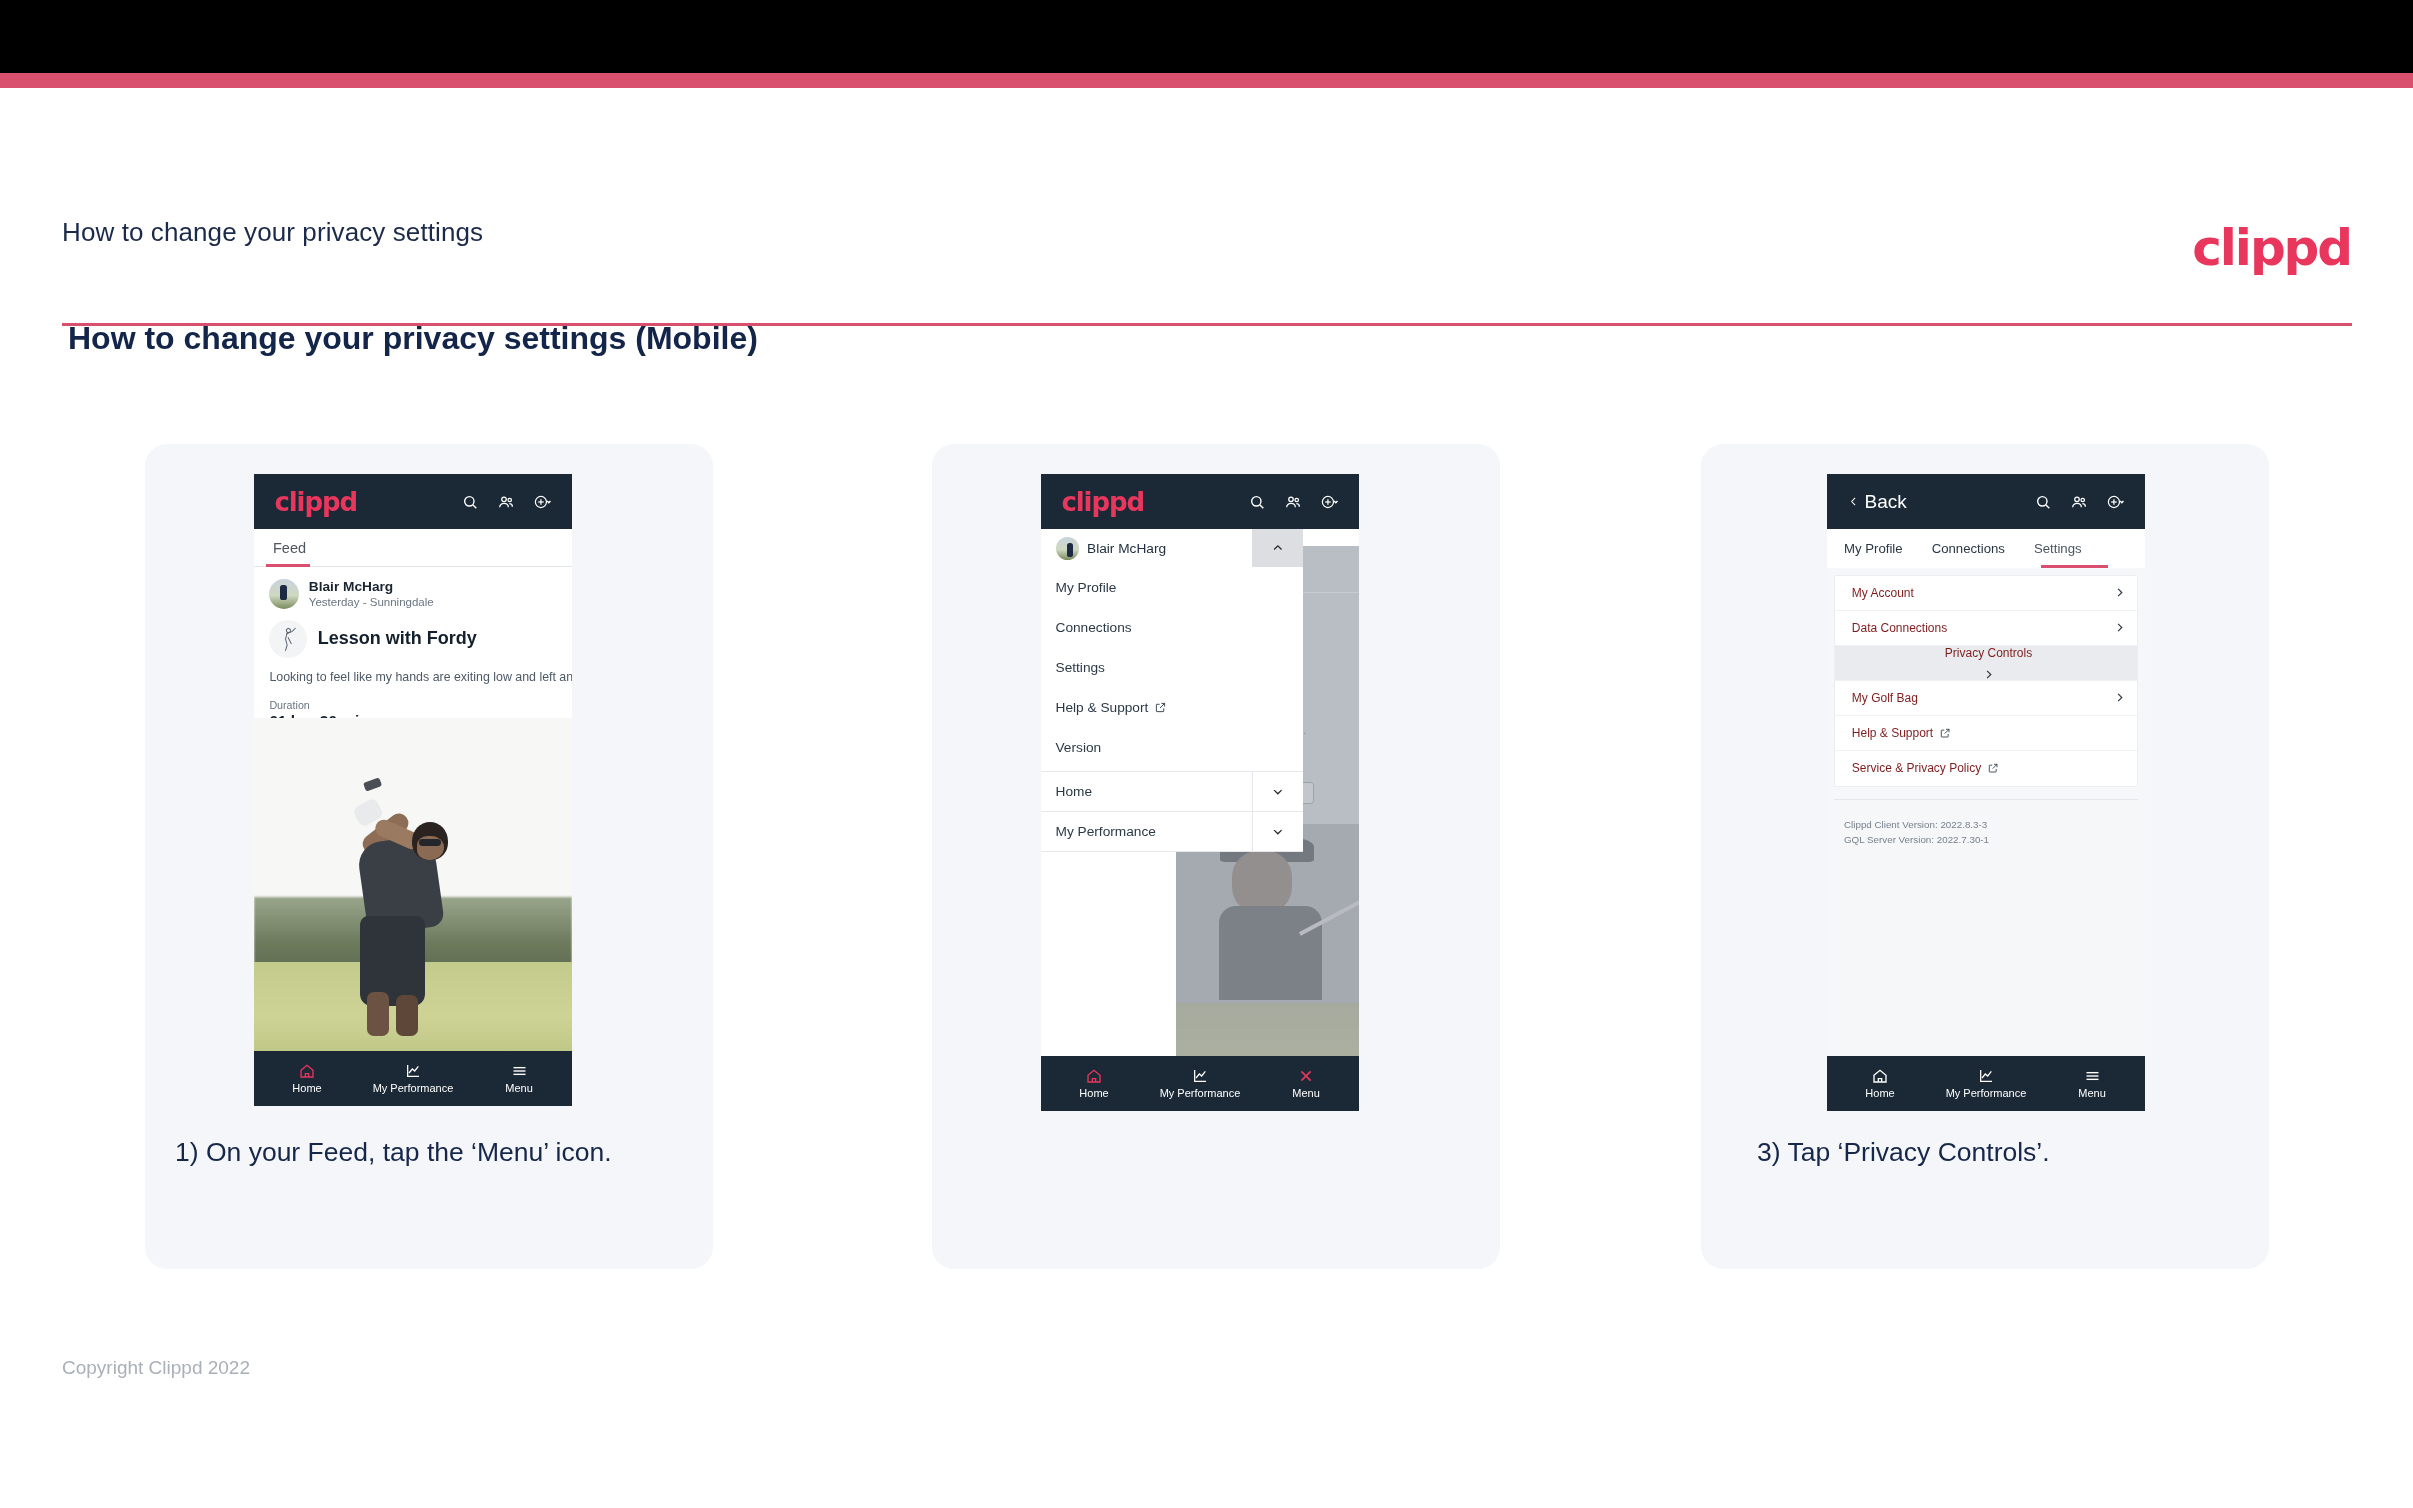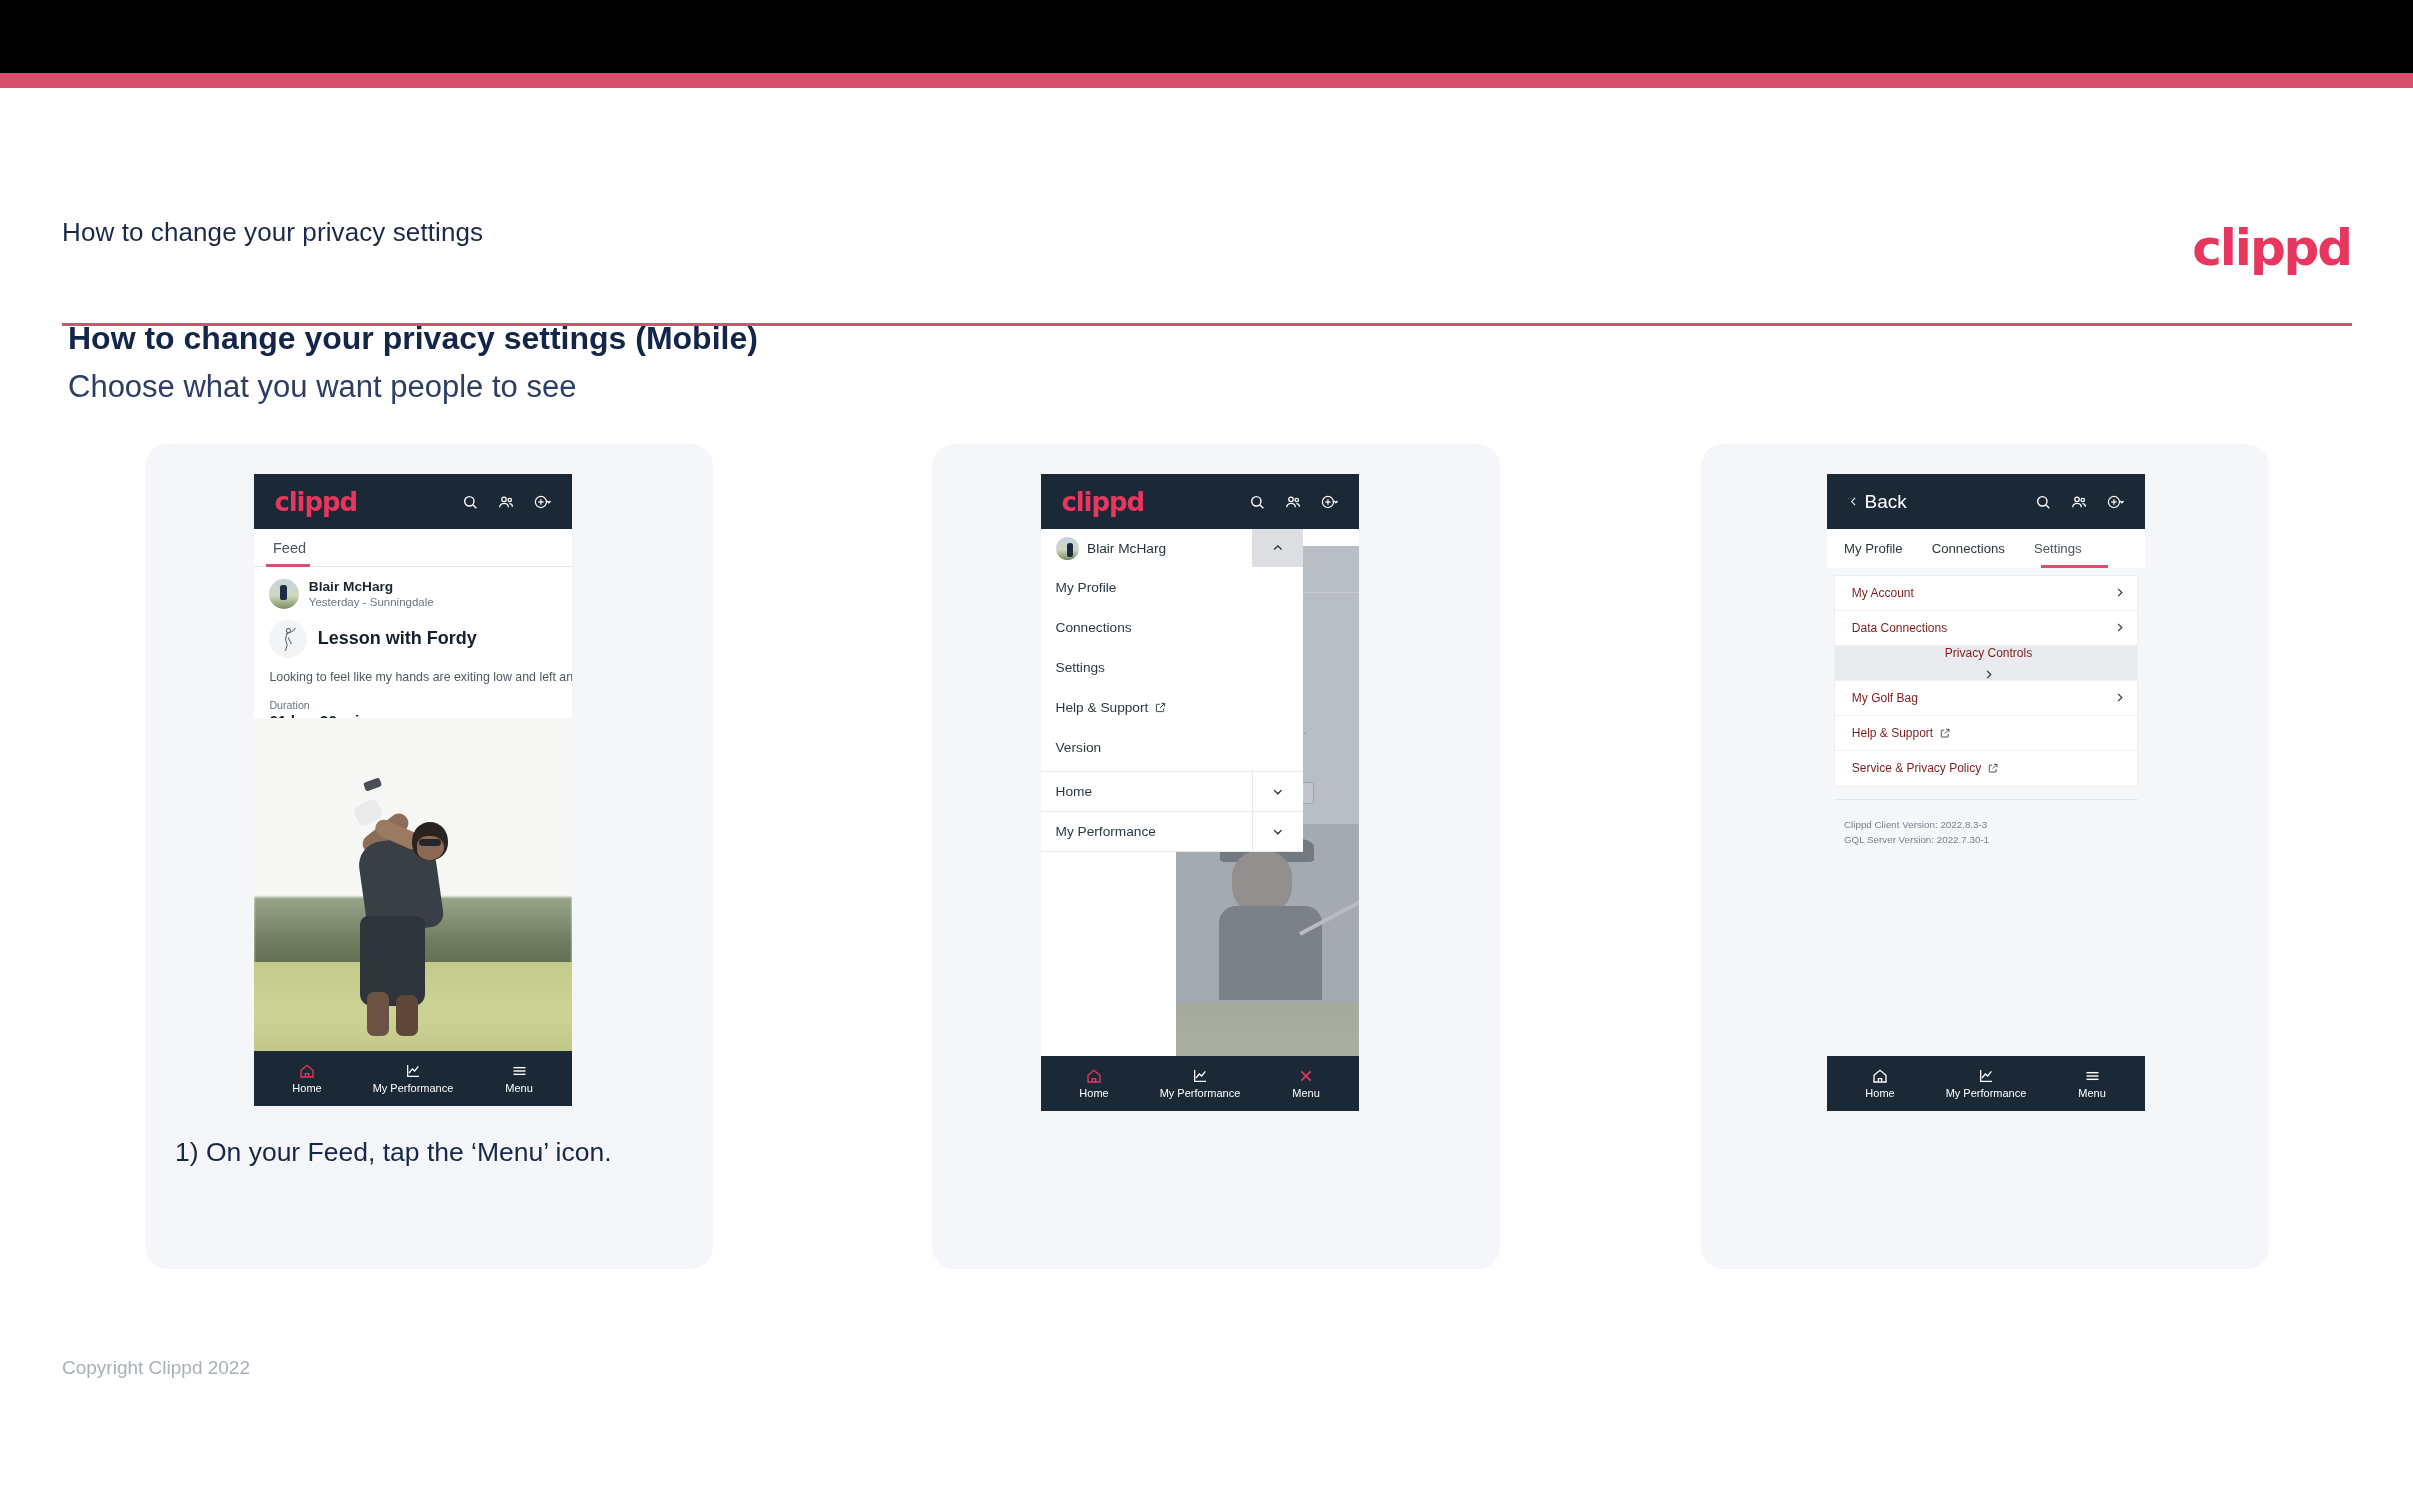--- a/index.html
+++ b/index.html
@@ -170,21 +170,20 @@
   <div class="topbar-black"></div>
   <div class="topbar-pink"></div>
 
   <div class="header">
     <div class="header-title">How to change your privacy settings</div>
     <div class="logo">clippd</div>
     <div class="header-rule"></div>
   </div>
 
   <div class="page-title">How to change your privacy settings (Mobile)</div>
-  <div class="page-sub">Choose what you want people to see</div>
 
   <div class="cards">
 
     <div class="card c1">
       <div class="phone p1">
 
         <div class="appbar">
           <div class="appbar-logo">clippd</div>
           <div class="appbar-icons">
             <span>
@@ -547,19 +546,20 @@
                   <line x1="3" y1="7" x2="21" y2="7"></line>
                   <line x1="3" y1="12" x2="21" y2="12"></line>
                   <line x1="3" y1="17" x2="21" y2="17"></line>
                 </svg>
             </span>
             <span class="bn-label">Menu</span>
           </div>
         </div>
       </div>
 
+      <div class="caption" style="position:absolute;left:56px;top:692px;width:513px;">3) Tap ‘Privacy Controls’.</div>
     </div>
 
   </div>
 
   <div class="footer">Copyright Clippd 2022</div>
 </div>
 
 
 </body></html>

